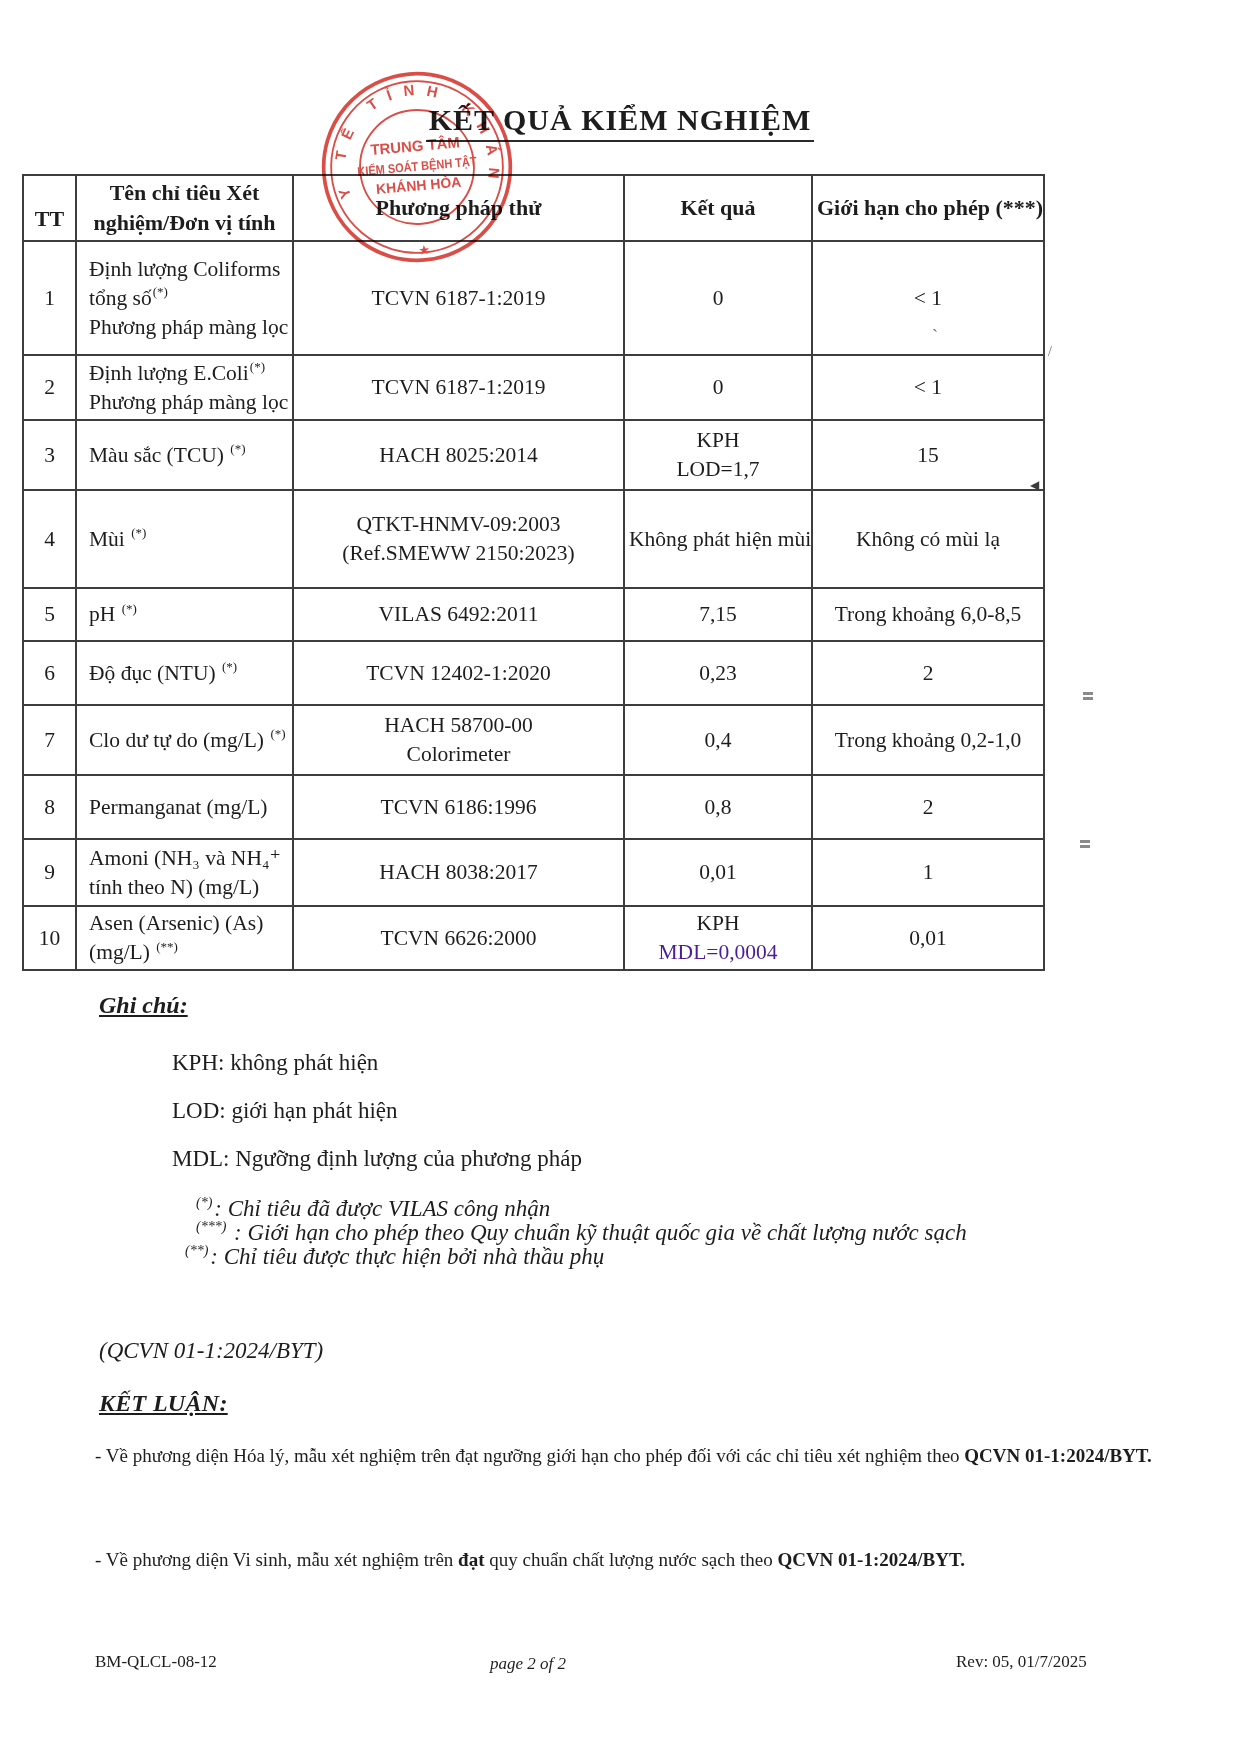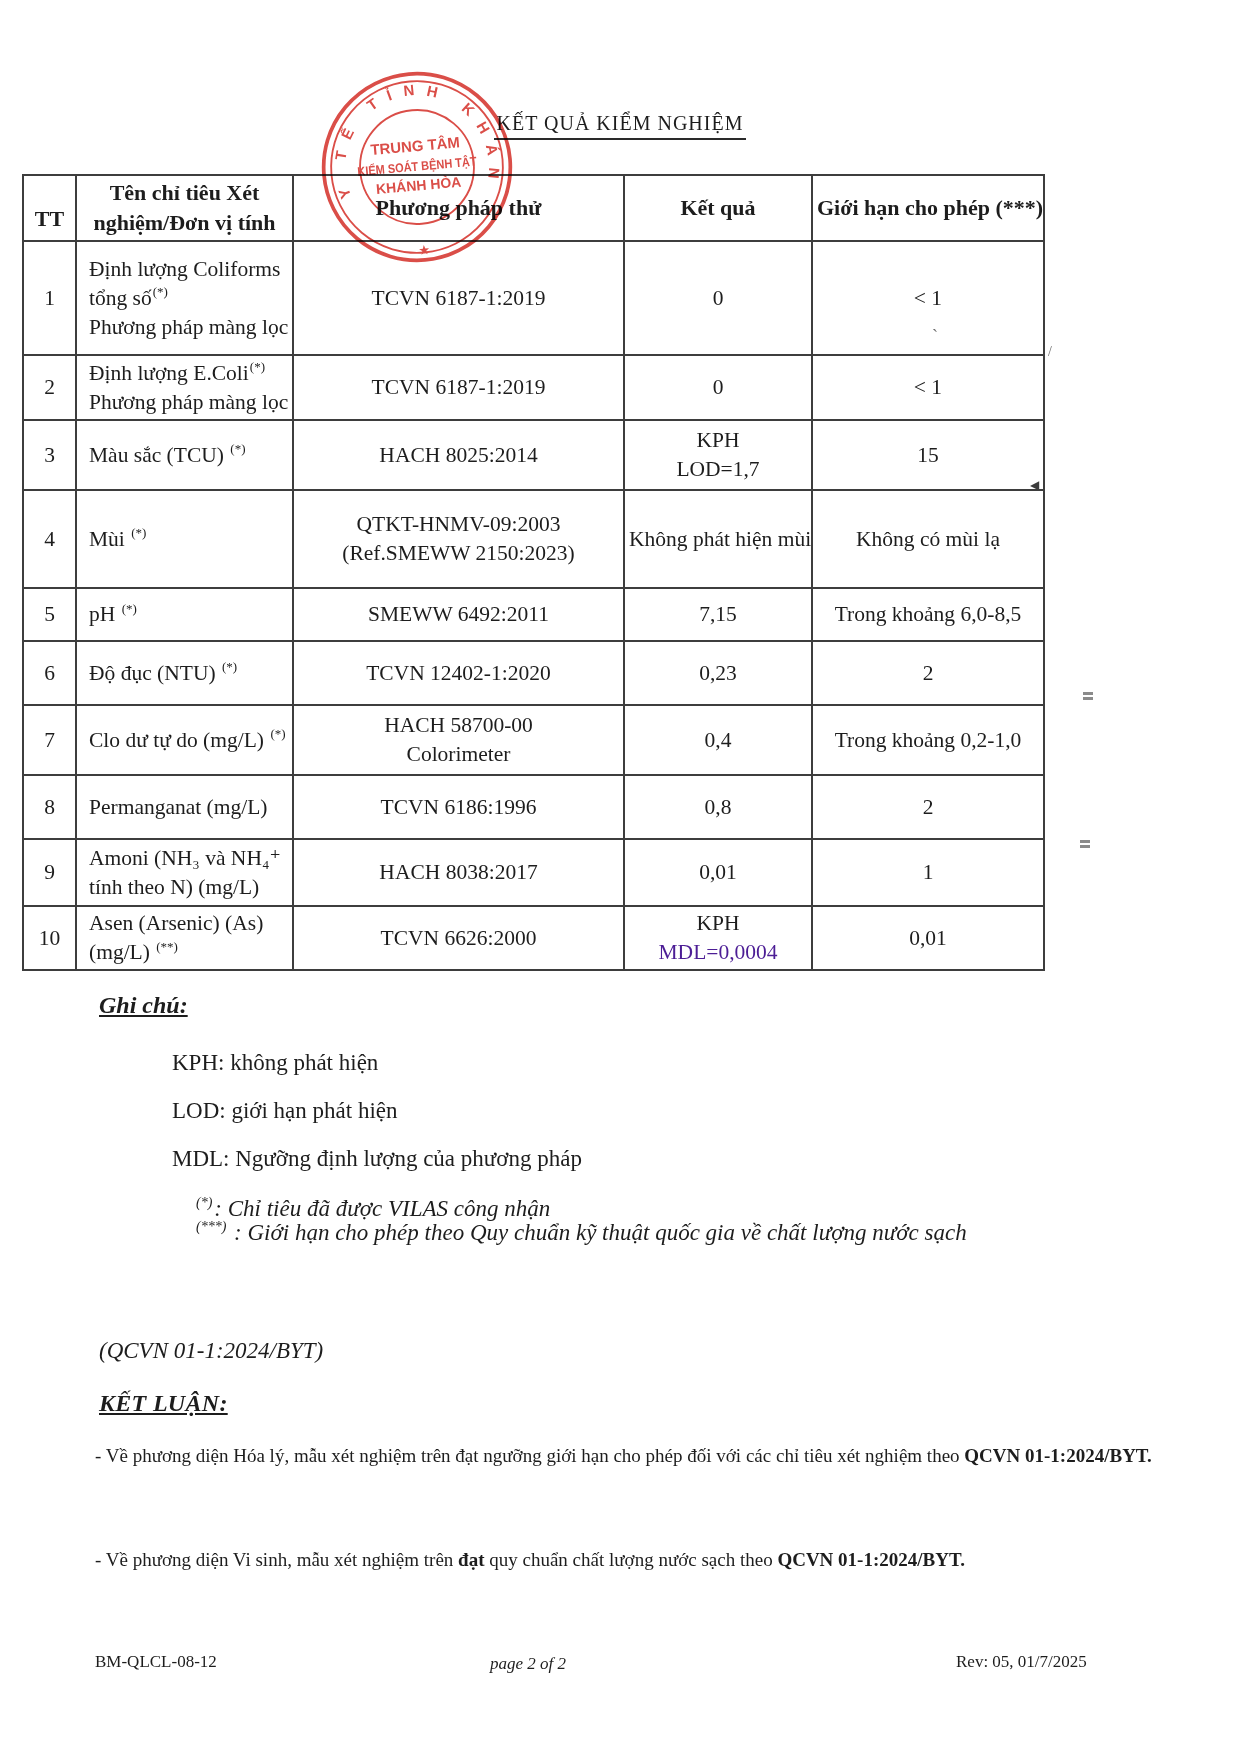--- a/index.html
+++ b/index.html
@@ -1,22 +1,22 @@
 <!DOCTYPE html>
 <html><head>
 <meta charset="utf-8">
 <style>
   html,body{margin:0;padding:0;background:#ffffff;}
   .page{position:relative;width:1240px;height:1754px;background:#ffffff;overflow:hidden;
         font-family:"Liberation Serif","DejaVu Serif",serif;color:#1d1d1d;}
 
   
   .title-wrap{position:absolute;top:103px;left:0;width:1240px;text-align:center;z-index:2;}
-  .title-text{display:inline-block;font-size:20px;font-weight:normal;letter-spacing:1px;
-              border-bottom:2.5px solid #2a2a2a;padding:0 3px 3px 3px;margin-top:9px;}
+  .title-text{display:inline-block;font-size:30px;font-weight:bold;letter-spacing:1px;
+              border-bottom:2.5px solid #2a2a2a;padding:0 3px 3px 3px;}
 
   
   .stamp{position:absolute;left:319px;top:69px;width:196px;height:196px;z-index:6;
          mix-blend-mode:multiply;opacity:.93;transform:rotate(-5deg);}
   .stamp svg{width:100%;height:100%;}
   .stamp text{font-family:"Liberation Sans","DejaVu Sans",sans-serif;font-weight:bold;}
 
   
   table.results{position:absolute;left:22px;top:174px;width:1021px;z-index:1;
                 border-collapse:collapse;table-layout:fixed;}
@@ -169,21 +169,21 @@
             <div class="ln">Không có mùi lạ</div>
           </td>
     </tr>
 
     <tr style="height:53px">
       <td>5</td>
       <td class="c-name">
         <div class="ln"><span>pH</span> <sup class="sp">(*)</sup></div>
       </td>
       <td>
-            <div class="ln">SMEWW 6492:2011</div>
+            <div class="ln">VILAS 6492:2011</div>
           </td>
       <td>
             <div class="ln">7,15</div>
           </td>
       <td>
             <div class="ln">Trong khoảng 6,0-8,5</div>
           </td>
     </tr>
 
     <tr style="height:64px">
@@ -272,20 +272,23 @@
   </tbody>
     </table>
 
   <div class="ghichu-h">Ghi chú:</div>
   <div class="note-item ni-0">KPH: không phát hiện</div>
   <div class="note-item ni-1">LOD: giới hạn phát hiện</div>
   <div class="note-item ni-2">MDL: Ngưỡng định lượng của phương pháp</div>
 
   <div class="fnote fn-0">
     <sup>(*)</sup><span>:  Chỉ tiêu đã được VILAS công nhận</span>
+  </div>
+  <div class="fnote fn-1">
+    <sup>(**)</sup><span>: Chỉ tiêu được thực hiện bởi nhà thầu phụ</span>
   </div>
   <div class="fnote fn-2">
     <sup>(***)</sup><span> : Giới hạn cho phép theo Quy chuẩn kỹ thuật quốc gia về chất lượng nước sạch</span>
   </div>
   <div class="fn-wrap">(QCVN 01-1:2024/BYT)</div>
 
   <div class="ketluan-h">KẾT LUẬN:</div>
   <div class="concl concl-1">
     <span>- Về phương diện Hóa lý, mẫu xét nghiệm trên đạt ngưỡng giới hạn cho phép đối với các chỉ tiêu xét nghiệm theo </span><b>QCVN 01-1:2024/BYT.</b>
   </div>

